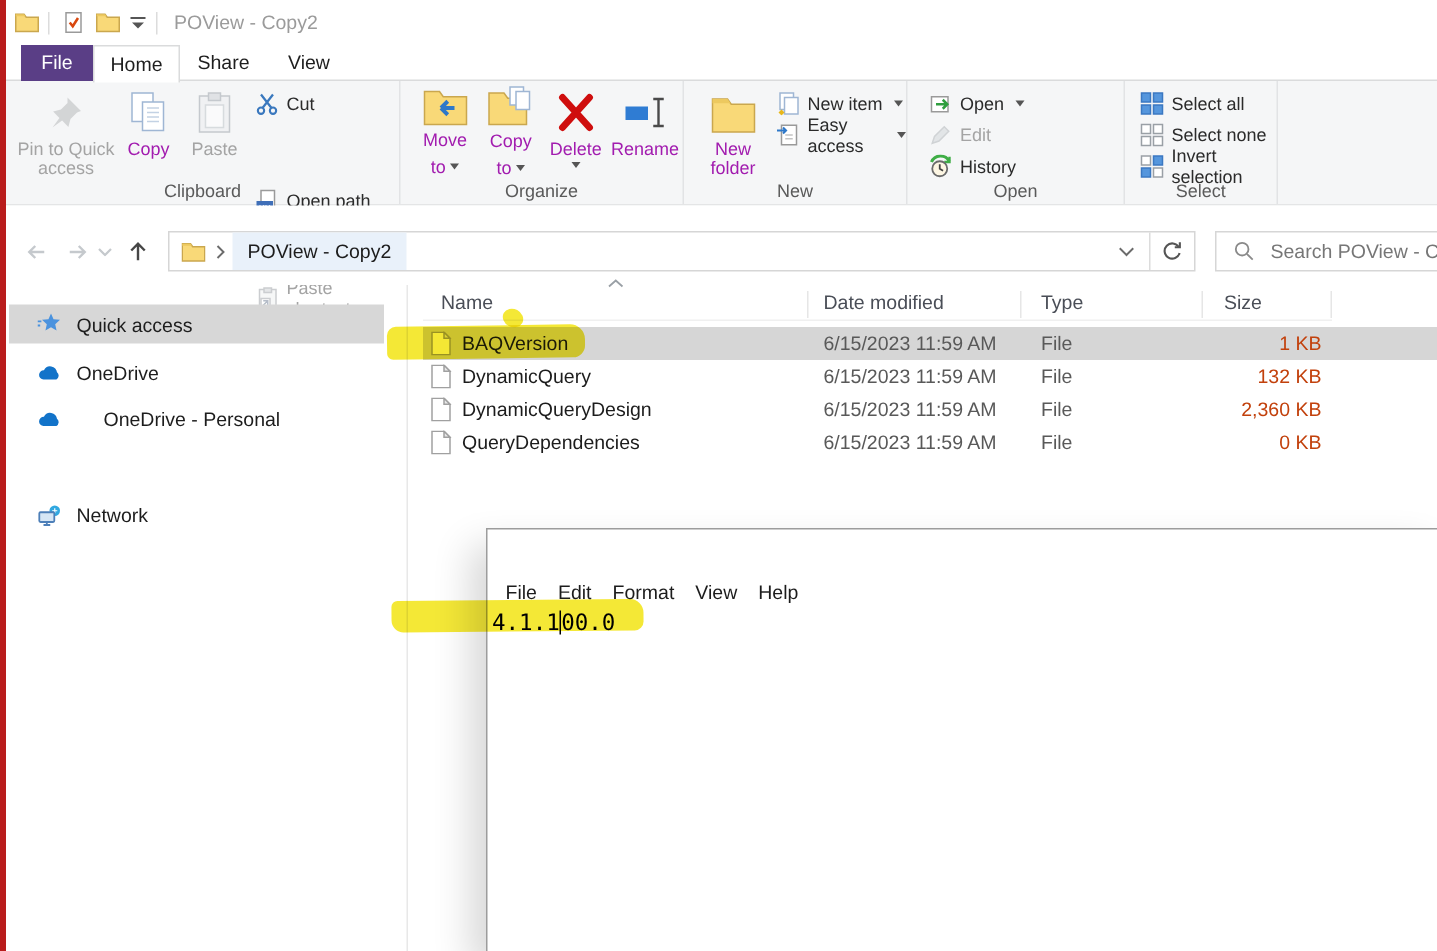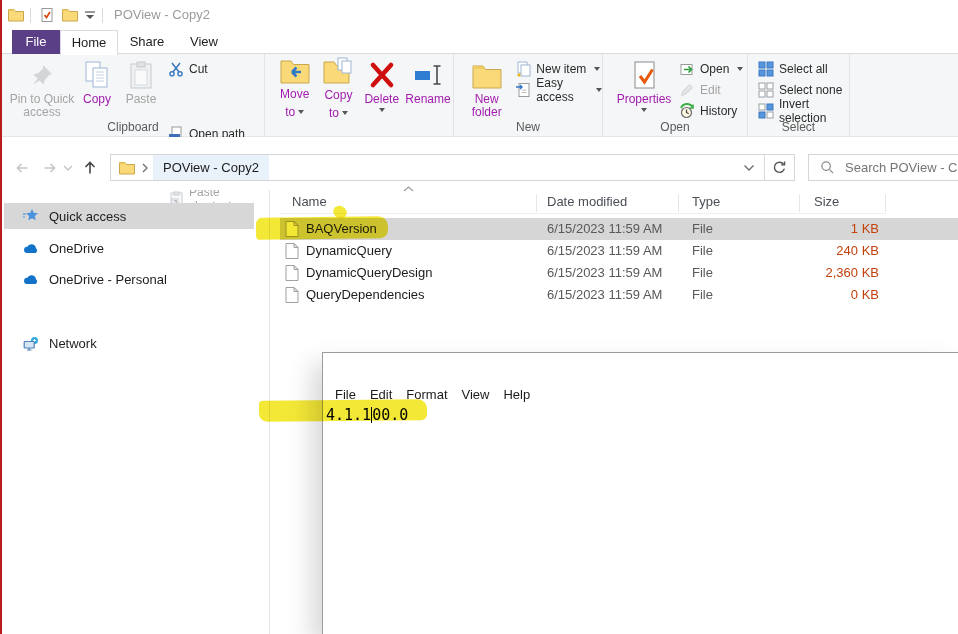--- a/index.html
+++ b/index.html
@@ -1,20 +1,20 @@
 <!DOCTYPE html>
 <html><head>
 <meta charset="utf-8">
 <style>
   * { margin:0; padding:0; box-sizing:border-box; }
   html,body { background:#fff; }
   #stage {
     position:relative; width:958px; height:634px; overflow:hidden;
     font-family:"Liberation Sans", sans-serif; background:#fff;
-    border-left:2px solid #b91c1c; color:#1c1c1c;
+    border-left:4px solid #b91c1c; color:#1c1c1c;
   }
   .abs { position:absolute; }
 
   
   #titlebar { left:0; top:0; width:958px; height:30px; background:#fff; }
   .qat-sep { width:1px; height:15px; background:#dcdcdc; top:8px; }
   #win-title { top:7px; font-size:13px; color:#9b9b9b; }
 
   
   #tabrow { left:0; top:30px; width:958px; height:24px; background:#fff; border-bottom:1px solid #dadbdc; }
@@ -238,20 +238,21 @@
         <div class="rbig" style="width:52px;">
           <span class="ic">
             <svg width="30" height="26" viewBox="0 0 30 26">
                 <rect x="2" y="9" width="15" height="9" fill="#2f7cd3"></rect>
                 <path d="M24 4v18M20.5 4h7M20.5 22h7" stroke="#4a4a4a" stroke-width="1.6"></path>
               </svg>
           </span>
           <span class="lb">Rename</span>
         </div>
       </div>
+      <div class="glabel">Organize</div>
     </div>
 
     <div class="rgroup" style="left:452px;width:149px;">
       <div class="gcontent" style="padding-left:8px;">
         <div class="rbig" style="width:50px;">
           <span class="ic">
             <svg width="30" height="27" viewBox="0 0 30 27">
                 <path d="M1 4h10l2.5 3.5H29V26H1z" fill="#f9d978" stroke="#caa74e"></path>
                 <path d="M1 4h10l2 2.8H1z" fill="#edc95f"></path>
               </svg>
@@ -282,30 +283,20 @@
             <span>Easy access</span>
             <span class="car"></span>
           </div>
         </div>
       </div>
       <div class="glabel">New</div>
     </div>
 
     <div class="rgroup" style="left:601px;width:145px;">
       <div class="gcontent" style="padding-left:10px;">
-        <div class="rbig" style="width:62px;">
-          <span class="ic">
-            <svg width="28" height="30" viewBox="0 0 28 30">
-                <rect x="5" y="2" width="19" height="26" fill="#fff" stroke="#8a8a8a"></rect>
-                <path d="M10 16l4.5 6 8-12.5" stroke="#e8590c" stroke-width="3" fill="none"></path>
-              </svg>
-          </span>
-          <span class="lb">Properties</span>
-          <span class="carrow"></span>
-        </div>
         <div class="rcol" style="width:70px;">
           <div class="rsmall">
             <span>
               <svg width="16" height="16" viewBox="0 0 16 16">
                   <rect x="2" y="3.5" width="11" height="10" fill="#fff" stroke="#9a9a9a"></rect>
                   <path d="M5 8.5h7M9.5 5.5l3 3-3 3" stroke="#2f9e3f" stroke-width="1.7" fill="none"></path>
                 </svg>
             </span>
             <span>Open</span>
             <span class="car"></span>
@@ -445,21 +436,21 @@
     <span>Quick access</span>
   </div>
   <div class="side-item" style="top:235px;">
     <span class="sic">
       <svg width="16" height="12" viewBox="0 0 16 12">
           <path d="M4 11a3.1 3.1 0 0 1 .3-6.2A4.6 4.6 0 0 1 13 6.2 2.9 2.9 0 0 1 12.6 11H4z" fill="#1273c9"></path>
         </svg>
     </span>
     <span>OneDrive</span>
   </div>
-  <div class="side-item" style="top:266px;">
+  <div class="side-item" style="top:266px;gap:18px;">
     <span class="sic">
       <svg width="16" height="12" viewBox="0 0 16 12">
           <path d="M4 11a3.1 3.1 0 0 1 .3-6.2A4.6 4.6 0 0 1 13 6.2 2.9 2.9 0 0 1 12.6 11H4z" fill="#1273c9"></path>
         </svg>
     </span>
     <span>OneDrive - Personal</span>
   </div>
   <div class="side-item" style="top:330px;">
     <span class="sic">
       <svg width="16" height="15" viewBox="0 0 16 15">
@@ -502,21 +493,21 @@
   <div class="frow" style="top:240px;">
     <span class="fic">
       <svg width="14" height="16" viewBox="0 0 14 16">
           <path d="M1 .5h8L13 4.5V15.5H1z" fill="#fff" stroke="#a0a0a0"></path>
           <path d="M9 .5L13 4.5H9z" fill="#e8e8e8" stroke="#a0a0a0"></path>
         </svg>
     </span>
     <span class="fname">DynamicQuery</span>
     <span class="fdate">6/15/2023 11:59 AM</span>
     <span class="ftype">File</span>
-    <span class="fsize">240 KB</span>
+    <span class="fsize">132 KB</span>
   </div>
   <div class="frow" style="top:262px;">
     <span class="fic">
       <svg width="14" height="16" viewBox="0 0 14 16">
           <path d="M1 .5h8L13 4.5V15.5H1z" fill="#fff" stroke="#a0a0a0"></path>
           <path d="M9 .5L13 4.5H9z" fill="#e8e8e8" stroke="#a0a0a0"></path>
         </svg>
     </span>
     <span class="fname">DynamicQueryDesign</span>
     <span class="fdate">6/15/2023 11:59 AM</span>

